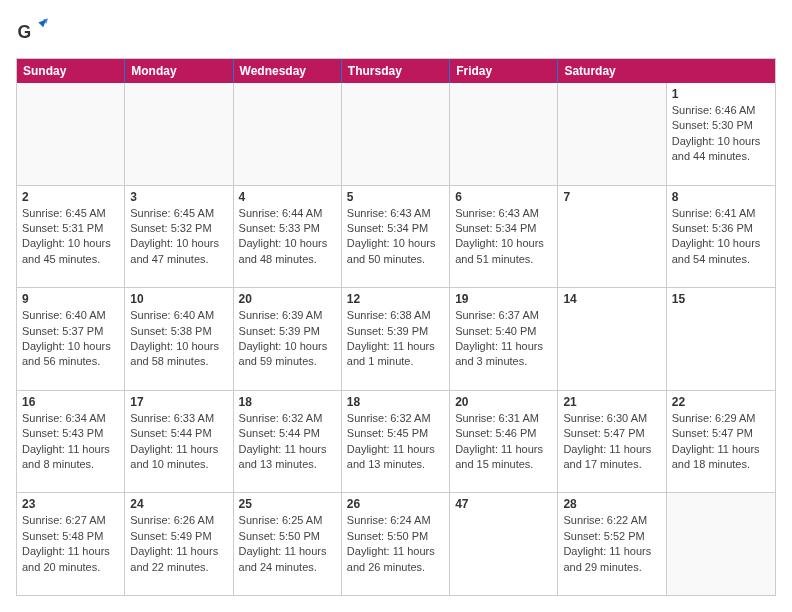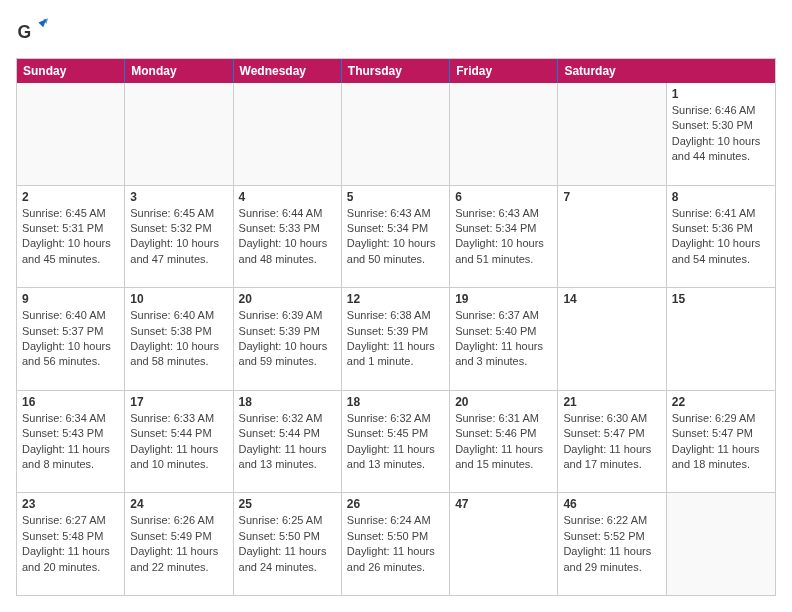--- a/index.html
+++ b/index.html
@@ -258,20 +258,20 @@
             <div class="cell-info">Sunrise: 6:25 AM<br>Sunset: 5:50 PM<br>Daylight: 11 hours and 24 minutes.</div>
           </div>
           <div class="cal-cell">
             <div class="day-num">26</div>
             <div class="cell-info">Sunrise: 6:24 AM<br>Sunset: 5:50 PM<br>Daylight: 11 hours and 26 minutes.</div>
           </div>
           <div class="cal-cell">
             <div class="day-num">47</div>
           </div>
           <div class="cal-cell">
-            <div class="day-num">46</div>
+            <div class="day-num">28</div>
             <div class="cell-info">Sunrise: 6:22 AM<br>Sunset: 5:52 PM<br>Daylight: 11 hours and 29 minutes.</div>
           </div>
           <div class="cal-cell empty"></div>
         </div>
       </div>
   </div>
 </div>
 
 </body></html>

